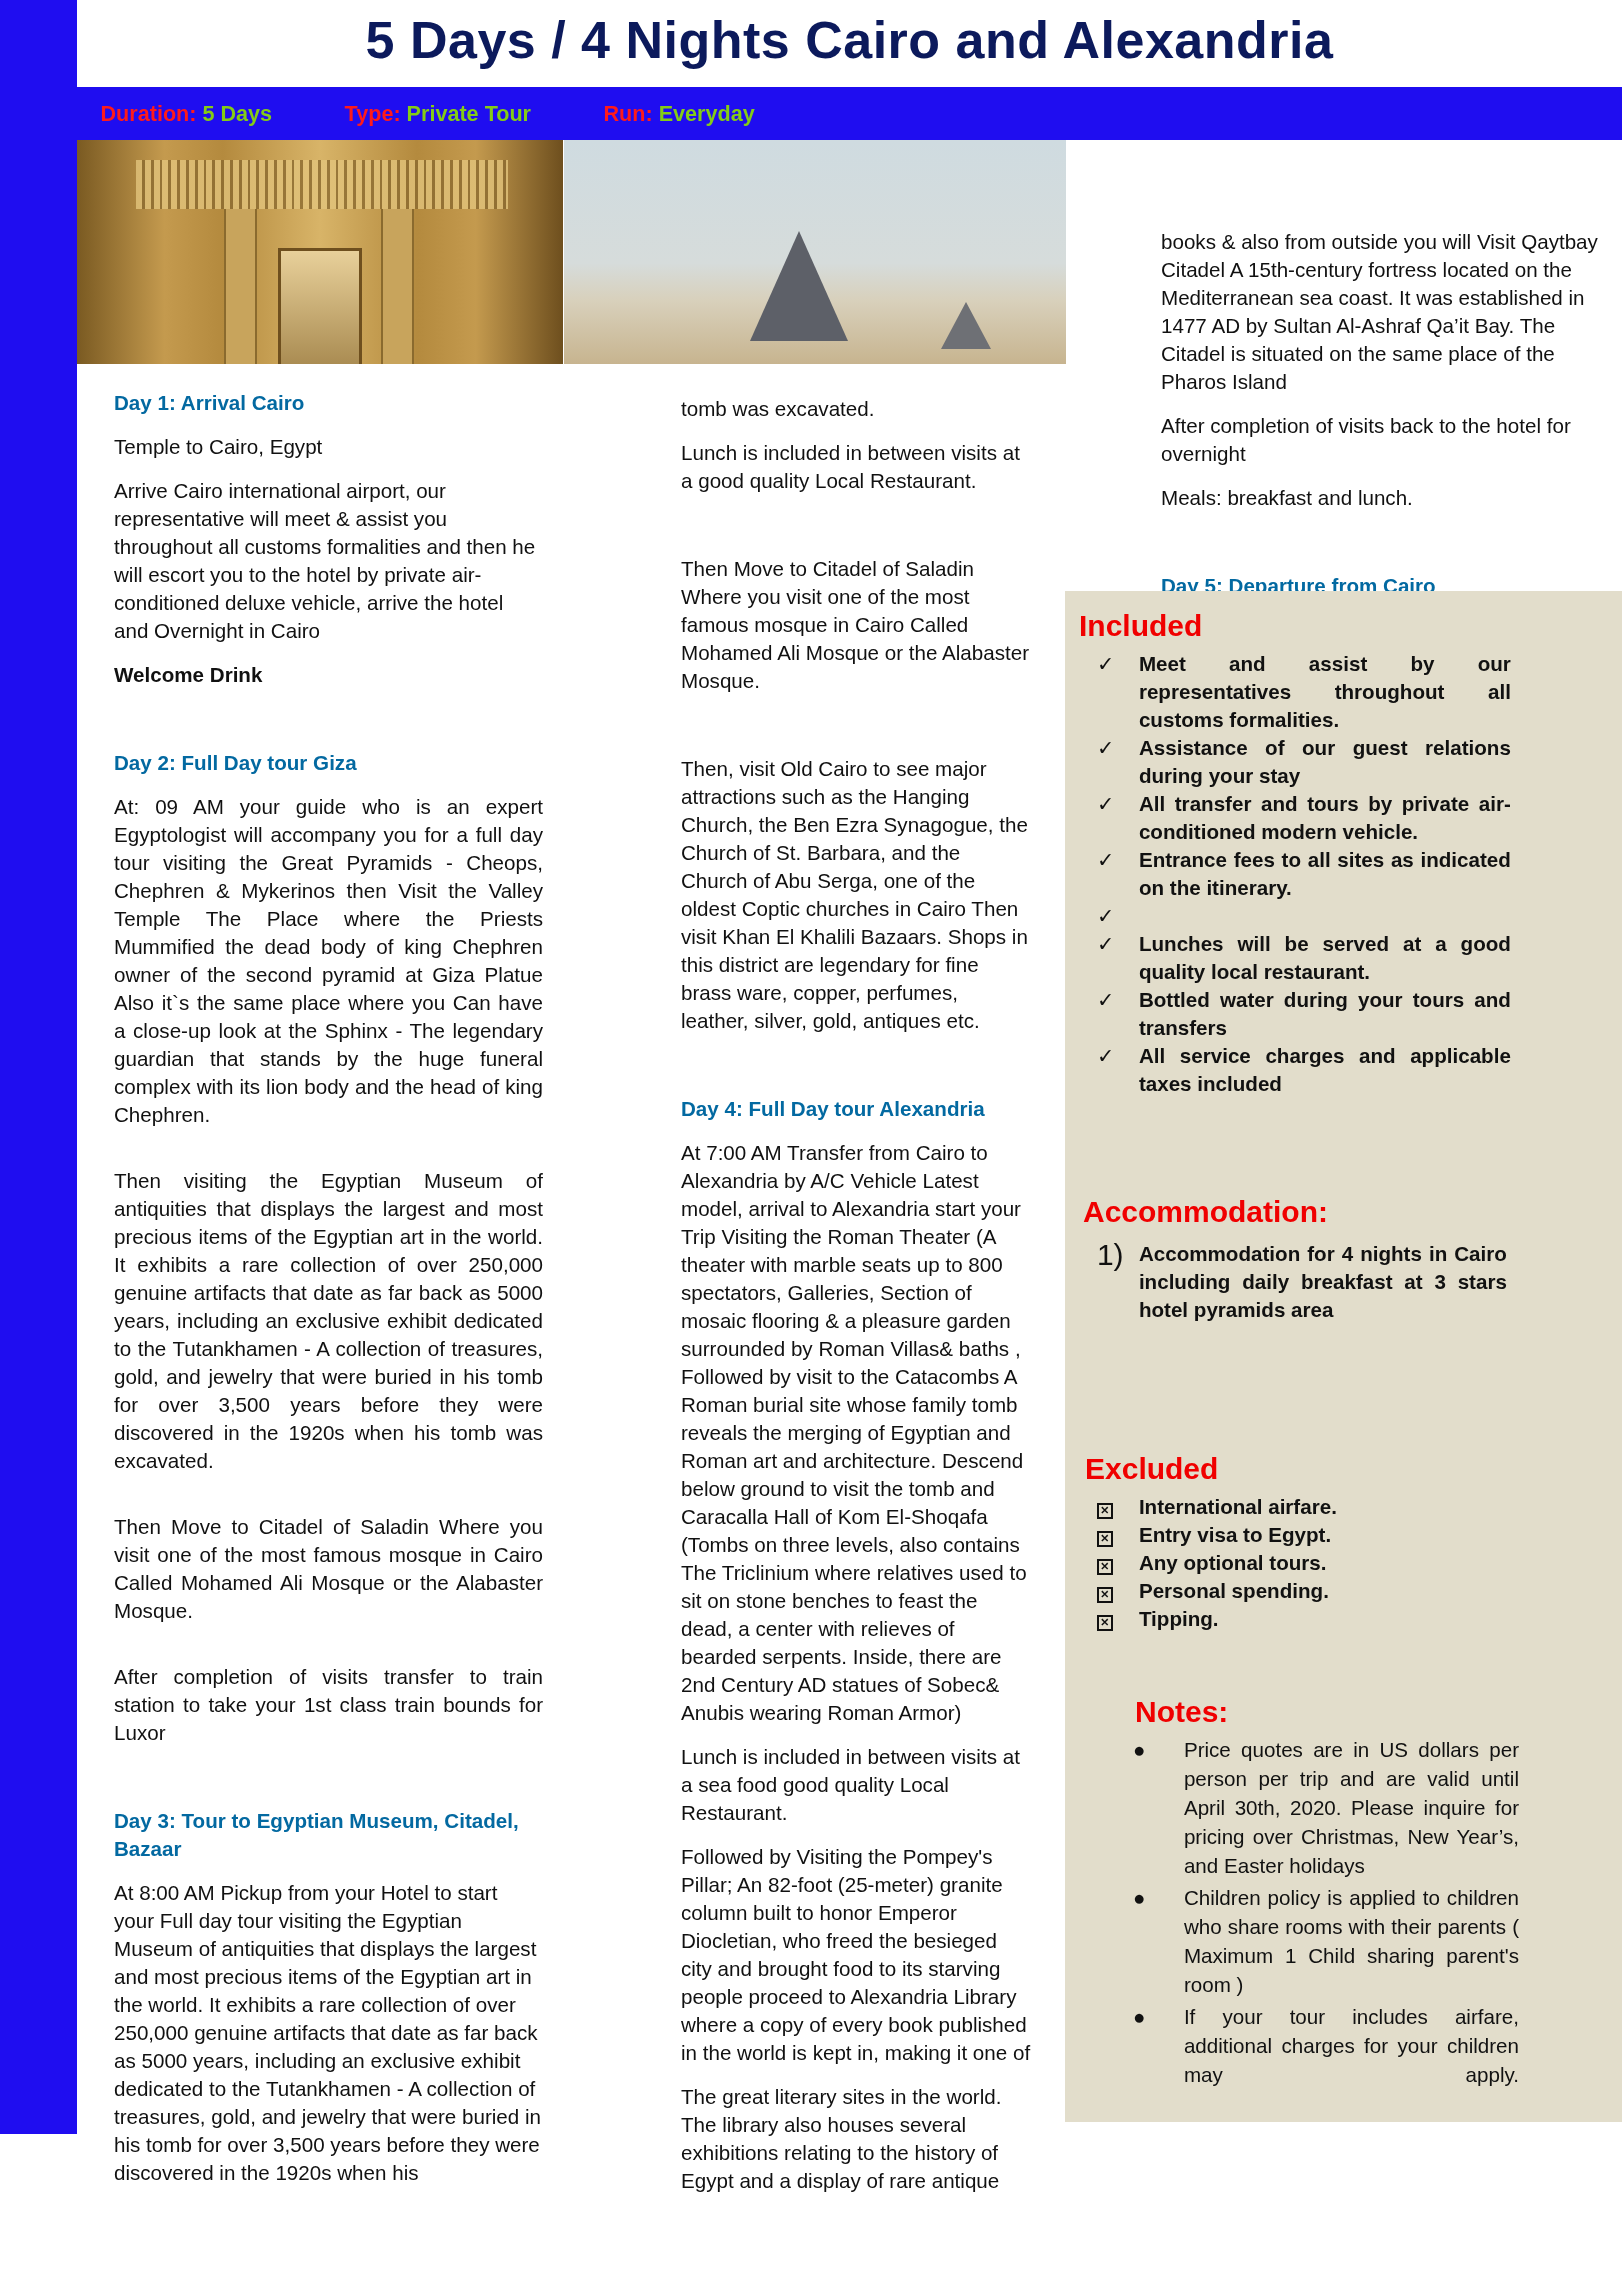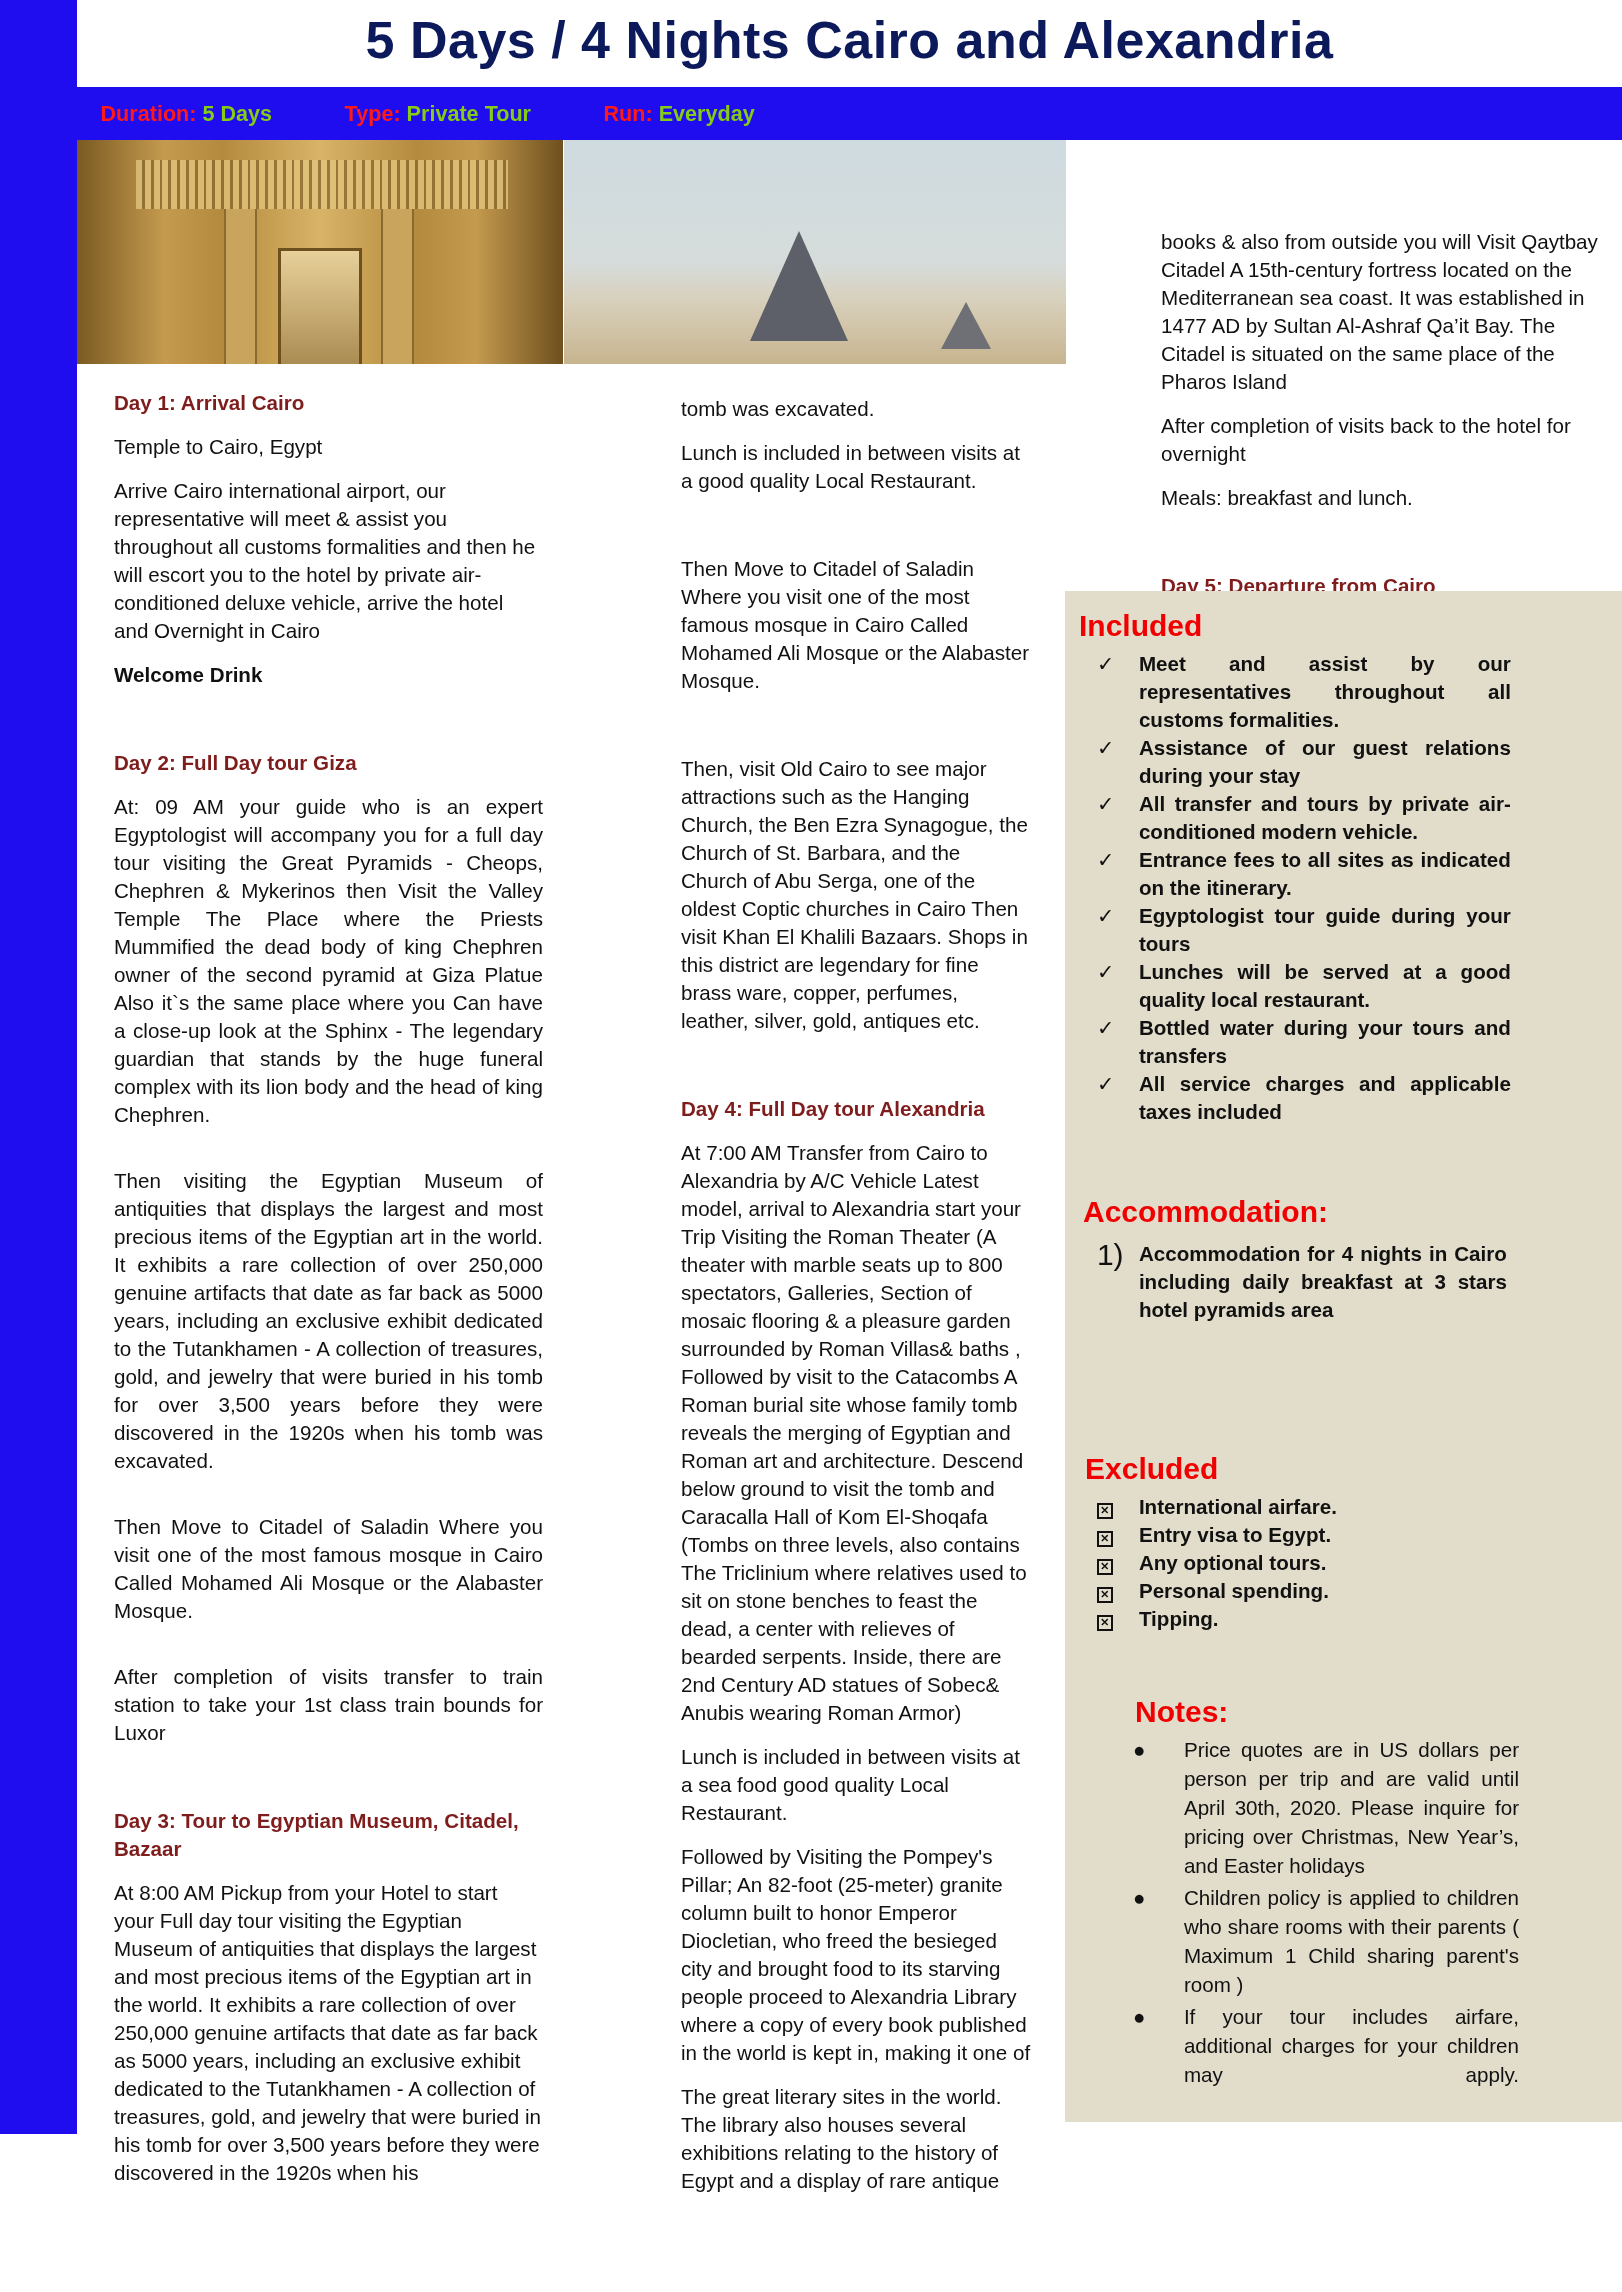--- a/index.html
+++ b/index.html
@@ -21,21 +21,21 @@
   .img-temple .door { position:absolute; left:201px; top:108px; width:78px; height:117px; background:linear-gradient(#e8d09a,#a88a50); border:3.9px solid #6e4f1e; }
   .img-pyramid { position:absolute; left:564px; top:140px; width:502px; height:224px; overflow:hidden;
                  background:linear-gradient(#cfdbe0 0%,#d6dcdb 55%,#d8d0bb 72%,#c7b48f 100%); }
   .pyr1 { position:absolute; left:186px; top:91px; width:0; height:0;
           border-left:49px solid transparent; border-right:49px solid transparent; border-bottom:110px solid #5d6068; }
   .pyr2 { position:absolute; left:377px; top:162px; width:0; height:0;
           border-left:25.5px solid transparent; border-right:25.5px solid transparent; border-bottom:47px solid #6e7075; }
   .col1 { position:absolute; left:98px; top:373px; width:461px; font-size:20.6px; line-height:28px; }
   .col2 { position:absolute; left:665px; top:379px; width:382px; font-size:20.6px; line-height:28px; }
   .col3 { position:absolute; left:1145px; top:212px; width:470px; font-size:20.6px; line-height:28px; }
-  .day-title { color:#7f1d1d; font-weight:bold; }
+  .day-title { color:#0369a1; font-weight:bold; }
   .just { text-align:justify; }
   p { margin:16px; }
   .gap { height:28px; }
   .gap-s { height:5.9px; }
   .bold { font-weight:bold; }
   .beige { position:absolute; left:1065px; top:591px; width:557px; height:1531px; background:#e2ddcb; }
   .sec-title { color:#f00000; font-weight:bold; font-size:30px; position:absolute; }
   .list { position:absolute; font-size:20.6px; font-weight:bold; line-height:28px; }
   .li { display:flex; }
   .li .mark { width:42px; flex:none; padding-left:3.9px; font-weight:normal; }
@@ -138,21 +138,20 @@
     <div class="li">
       <span class="mark">✓</span>
       <span class="txt">All transfer and tours by private air-conditioned modern vehicle.</span>
     </div>
     <div class="li">
       <span class="mark">✓</span>
       <span class="txt">Entrance fees to all sites as indicated on the itinerary.</span>
     </div>
     <div class="li">
       <span class="mark">✓</span>
-      <span class="txt">Egyptologist tour guide during your tours</span>
     </div>
     <div class="li">
       <span class="mark">✓</span>
       <span class="txt">Lunches will be served at a good quality local restaurant.</span>
     </div>
     <div class="li">
       <span class="mark">✓</span>
       <span class="txt">Bottled water during your tours and transfers</span>
     </div>
     <div class="li">

